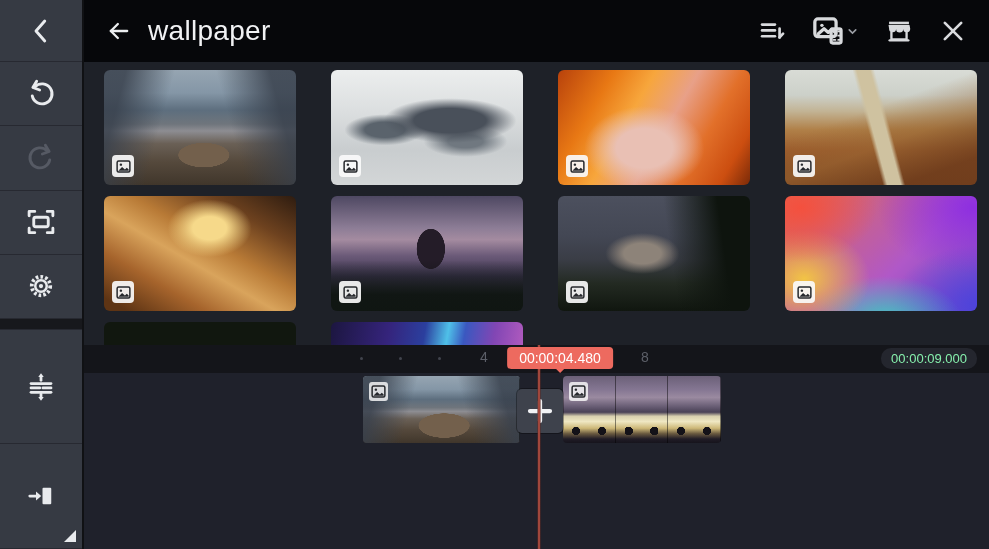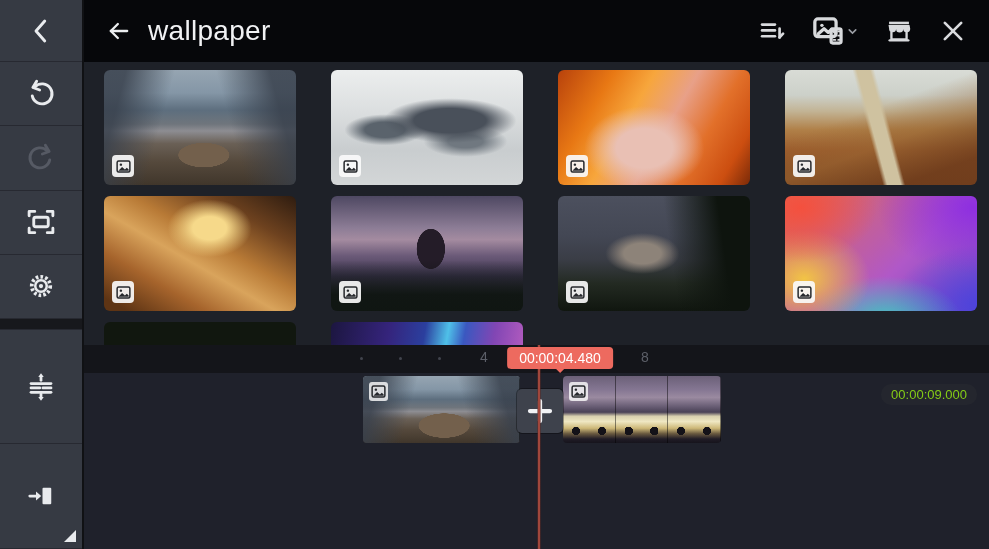--- a/index.html
+++ b/index.html
@@ -79,21 +79,21 @@
   #ruler{position:absolute;left:0;top:0;width:100%;height:28px;background:#14151a;cursor:grab;}
   .ruler-dot{position:absolute;top:12px;width:3px;height:3px;border-radius:50%;background:#41444d;}
   .ruler-label{position:absolute;top:4px;transform:translateX(-50%);color:#5c5f68;font-size:14px;}
   #playhead{position:absolute;top:0;height:204px;width:3px;transform:translateX(-50%);
     background:linear-gradient(90deg,#5c2824,#c25648,#5c2824);z-index:5;}
   #time-pill{position:absolute;top:2px;transform:translateX(-50%);height:22px;background:#ed6a5f;border-radius:4px;
     color:#fff;font-size:14px;line-height:22px;padding:0 12px;white-space:nowrap;z-index:6;margin-left:21px;}
   #time-pill:after{content:"";position:absolute;left:50%;bottom:-4px;transform:translateX(-50%);
     border-left:5px solid transparent;border-right:5px solid transparent;border-top:5px solid #ed6a5f;}
   #duration-pill{position:absolute;top:3px;right:12px;height:21px;background:#24262e;border-radius:10px;
-    color:#84cc16;font-size:13px;line-height:21px;padding:0 10px;white-space:nowrap;margin-top:36px;}
+    color:#86efac;font-size:13px;line-height:21px;padding:0 10px;white-space:nowrap;}
   .clip{position:absolute;top:31px;height:67px;border-radius:4px;overflow:hidden;cursor:pointer;z-index:2;display:flex;}
   .clip .badge{position:absolute;left:6px;top:6px;width:19px;height:19px;background:rgba(250,250,250,.82);border-radius:3px;display:flex;align-items:center;justify-content:center;z-index:3;}
   .clip-seg{flex:1;border-right:1px solid rgba(0,0,0,.45);}
   .clip-seg:last-child{border-right:none;}
   #transition-btn{position:absolute;top:44px;width:46px;height:44px;background:#3e424c;border-radius:5px;
     display:flex;align-items:center;justify-content:center;cursor:pointer;z-index:4;box-shadow:0 0 0 1px rgba(0,0,0,.35);}
 </style>
 </head>
 <body>
 

